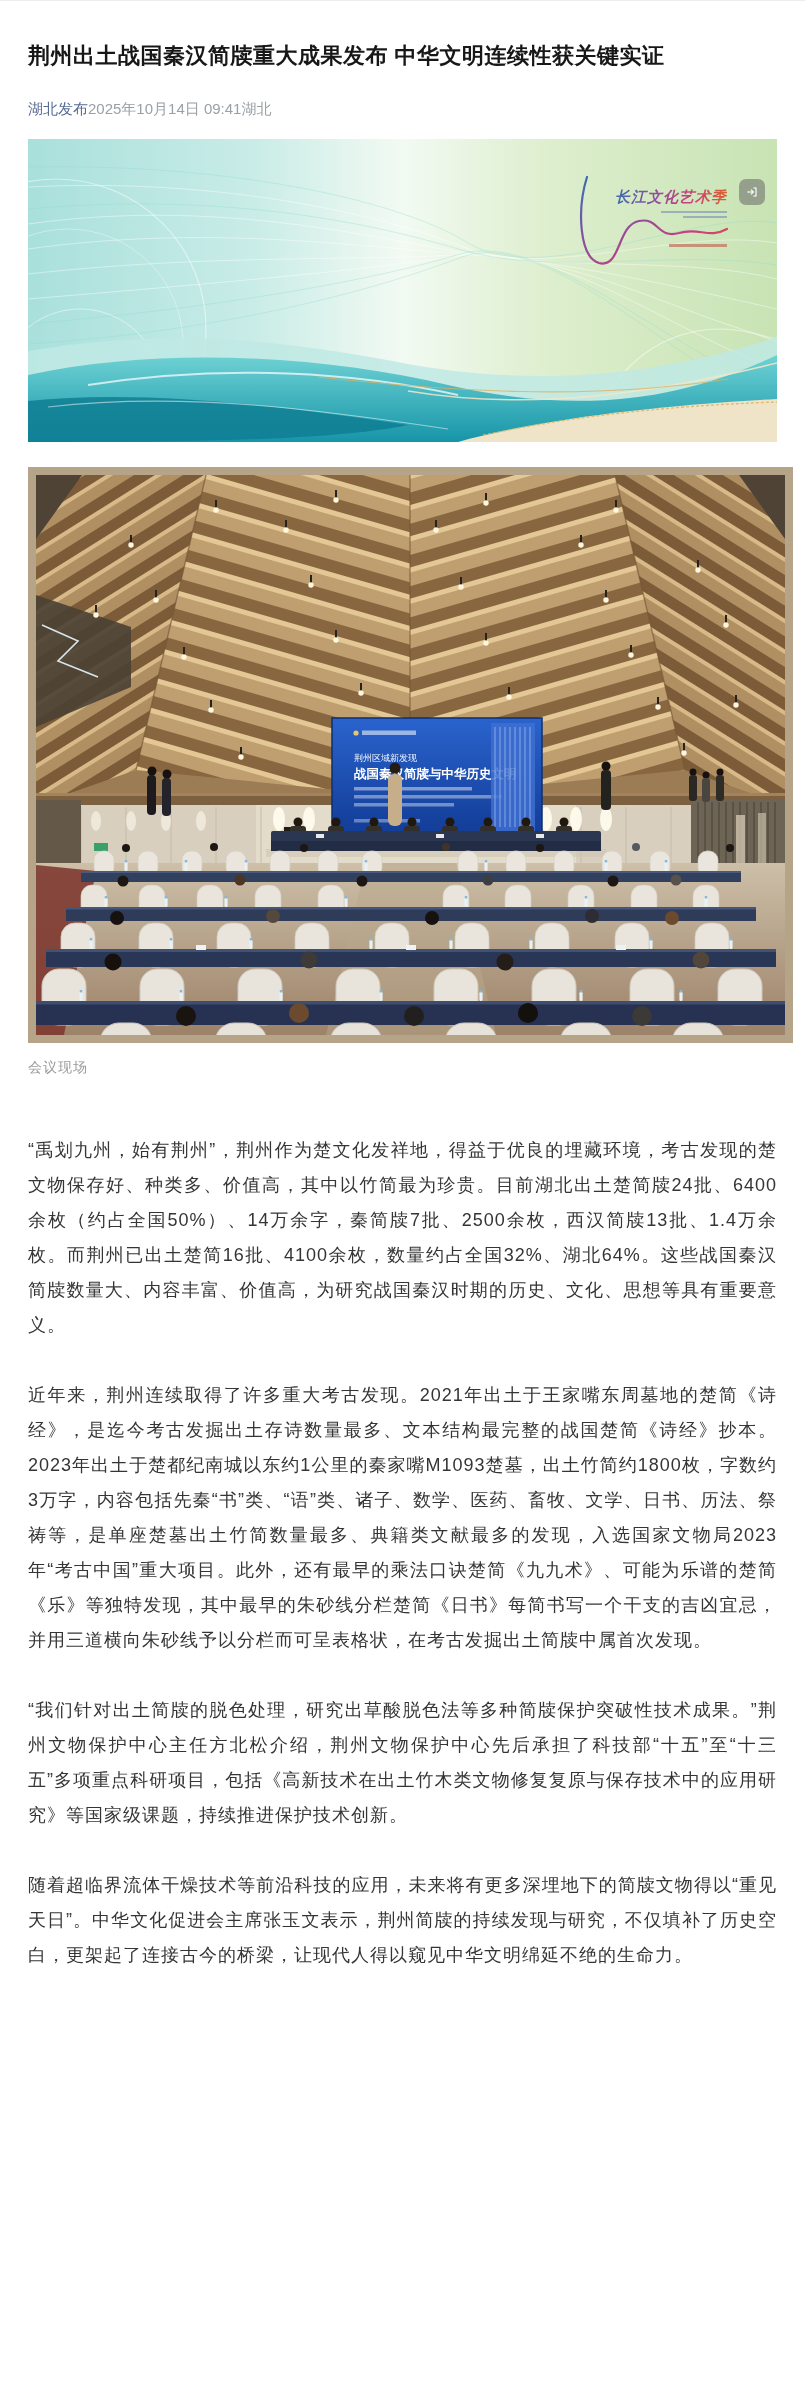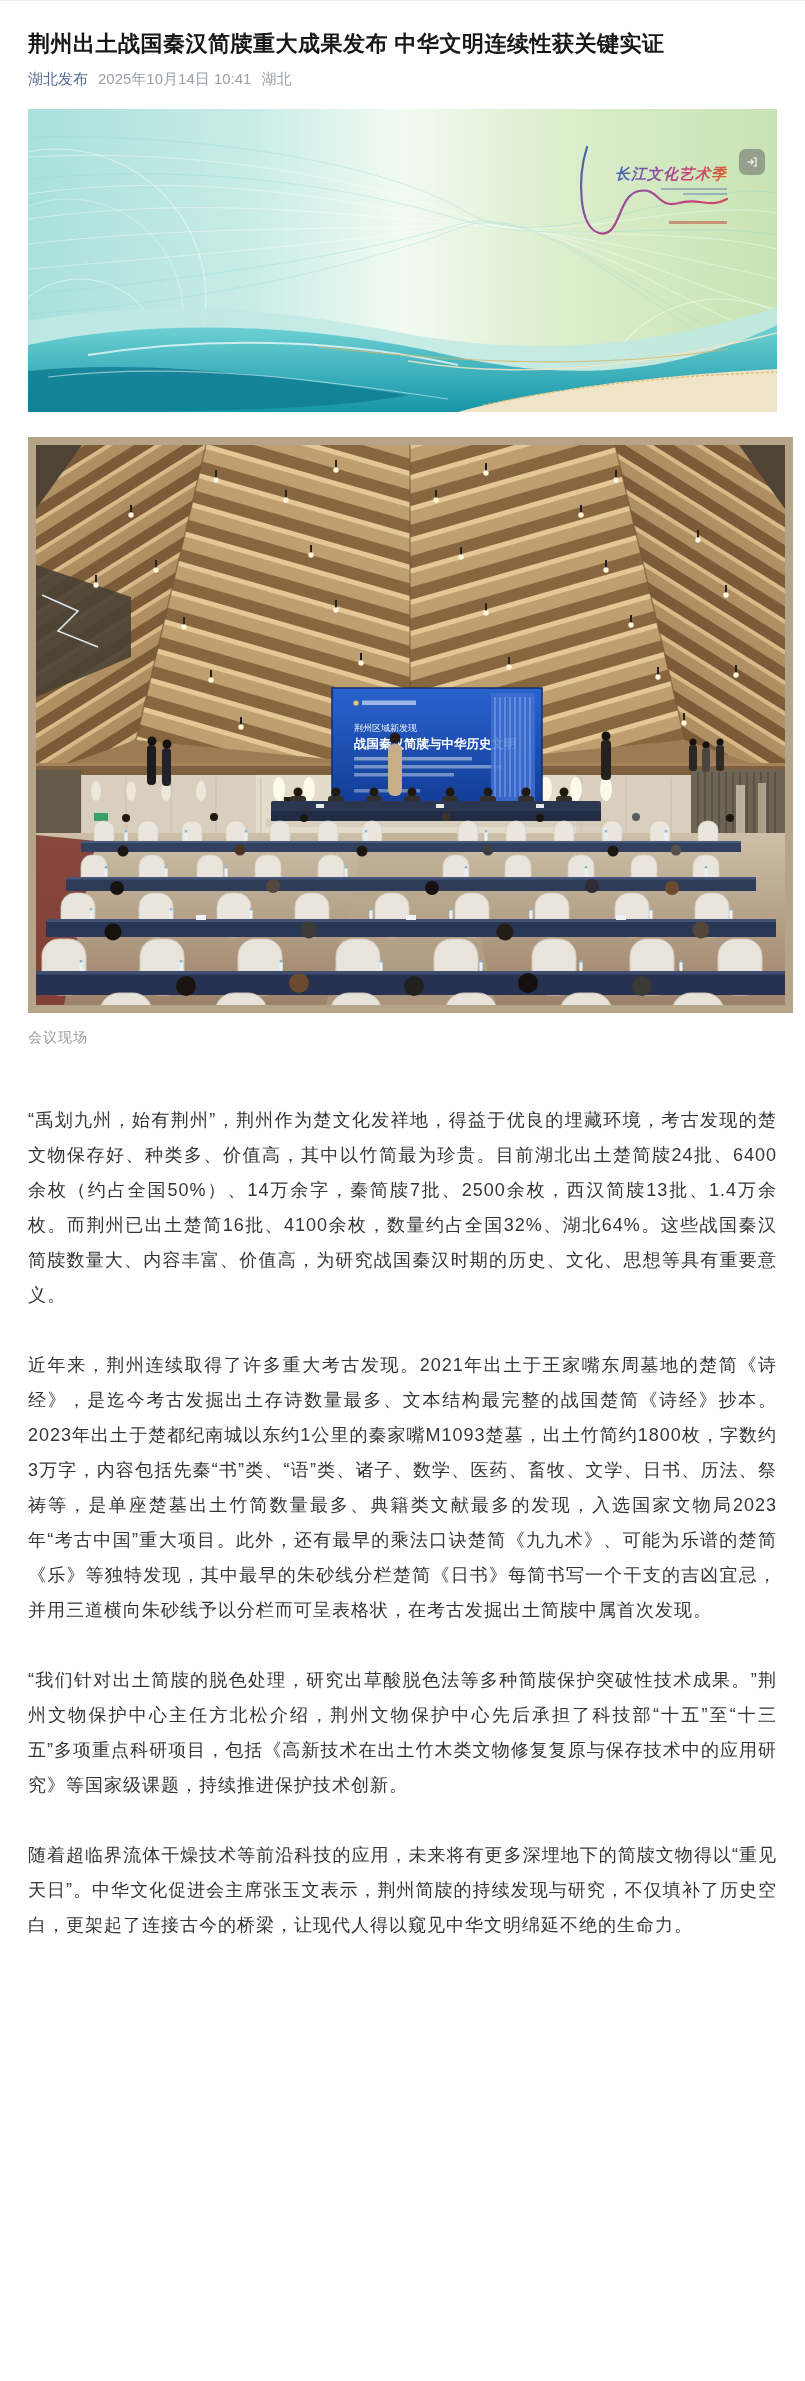--- a/index.html
+++ b/index.html
@@ -1,27 +1,27 @@
 <!DOCTYPE html>
 <html><head>
 <meta charset="utf-8">
 <style>
   html,body{margin:0;padding:0;background:#ffffff;}
   body{width:805px;font-family:"Liberation Sans","DejaVu Sans",sans-serif;border-top:1px solid #ededed;}
   .page{width:749px;margin:0 28px;padding-bottom:13px;}
 
-  h1.title{margin:26px 0 0;font-size:22px;line-height:33px;color:#171717;font-weight:700;letter-spacing:.5px;}
-
-  .byline{margin-top:10px;font-size:15px;display:flex;align-items:center;gap:10px;}
+  h1.title{margin:38px 0 0;font-size:22px;line-height:33px;color:#171717;font-weight:700;letter-spacing:.5px;}
+
+  .byline{margin-top:28px;font-size:15px;display:flex;align-items:center;}
   .byline .source{color:#576b95;font-weight:400;text-decoration:none;cursor:pointer;}
   .byline .meta{color:#9aa0a6;}
 
   .banner{position:relative;margin-top:20px;width:749px;height:303px;overflow:hidden;background:#cfeae2;}
   .banner > svg.bg{position:absolute;left:0;top:0;width:749px;height:303px;display:block;}
-  .banner-logo{position:absolute;top:56px;right:50px;text-align:right;z-index:3;margin-left:28px;}
+  .banner-logo{position:absolute;top:49px;right:50px;text-align:right;z-index:3;margin-left:28px;}
   .logo-text{font-size:15px;font-weight:700;font-style:italic;letter-spacing:1px;color:#b5508a;}
   @supports (-webkit-background-clip:text){
     .logo-text{background:linear-gradient(95deg,#3a6db0 0%,#8a4f9e 35%,#c73f7e 65%,#d8622e 100%);-webkit-background-clip:text;color:transparent;}
   }
   .logo-sub{height:2px;background:#7d93b3;opacity:.65;margin:4px 0 0 auto;width:66px;}
   .logo-sub.s2{width:44px;margin-top:3px;}
   .logo-date{height:3px;background:#c05a4a;opacity:.6;margin:26px 0 0 auto;width:58px;}
   .squiggle{position:absolute;top:30px;right:28px;width:190px;height:120px;z-index:2;}
   .corner-icon{position:absolute;top:40px;right:12px;width:26px;height:26px;border-radius:7px;
     background:rgba(104,104,104,.55);display:flex;align-items:center;justify-content:center;z-index:4;}
@@ -37,21 +37,21 @@
 </style>
 </head>
 <body>
 
 <div class="page">
 
   <h1 class="title">荆州出土战国秦汉简牍重大成果发布 中华文明连续性获关键实证</h1>
 
   <div class="byline">
     <a class="source">湖北发布</a>
-    <span class="meta">2025年10月14日 10:41</span>
+    <span class="meta">2025年10月14日 09:41</span>
     <span class="meta">湖北</span>
   </div>
 
   <div class="banner">
     <svg class="bg" viewBox="0 0 749 303" preserveAspectRatio="none">
       <defs>
         <linearGradient id="bgG" x1="0" y1="0" x2="1" y2="0">
           <stop offset="0" stop-color="#a9e0dc"></stop>
             <stop offset=".3" stop-color="#c9ece7"></stop>
           <stop offset=".5" stop-color="#f2faf2"></stop>

